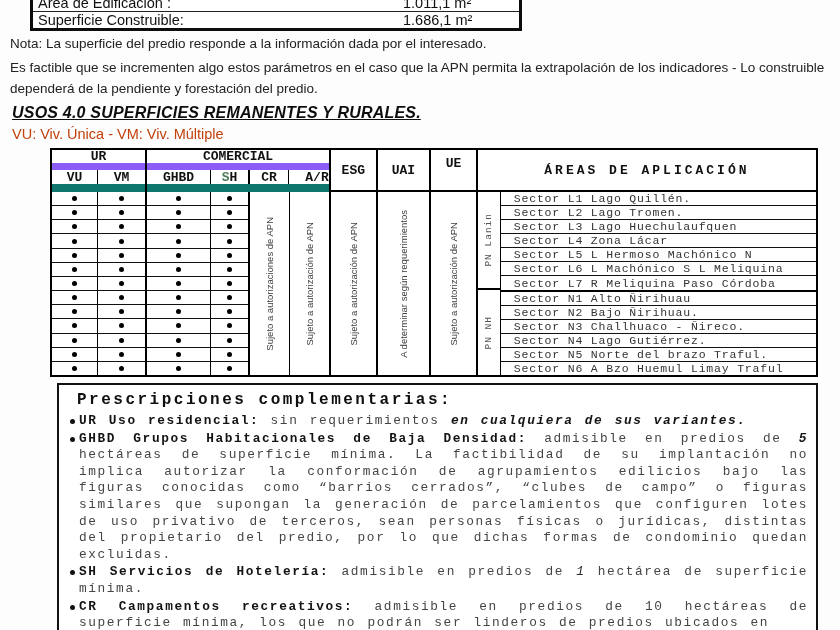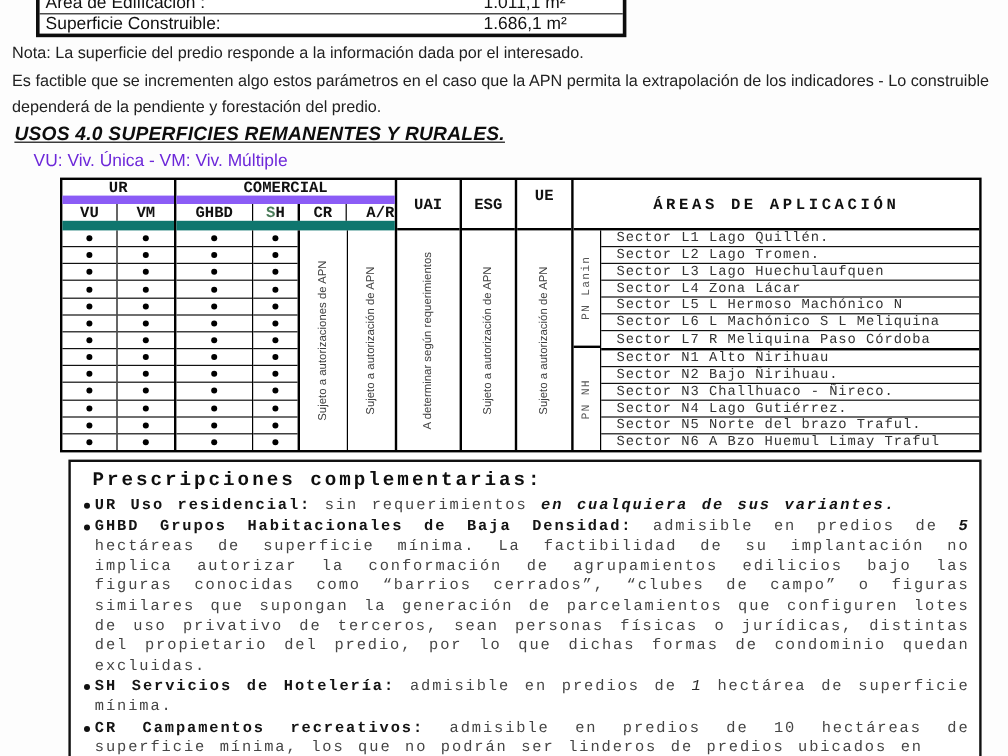--- a/index.html
+++ b/index.html
@@ -20,21 +20,21 @@
   .topbox .tlabel{padding-left:5px;flex:0 0 370px;}
   .topbox .tvalue{flex:1;}
 
   
   .nota{position:absolute;left:10px;top:36px;width:820px;font-size:13.5px;color:#222;}
   .factible{position:absolute;left:10px;top:57px;width:822px;font-size:13.5px;line-height:21px;color:#222;}
   .heading{
     position:absolute;left:12px;top:104px;font-size:16px;font-weight:bold;font-style:italic;
     text-decoration:underline;color:#0d0d0d;letter-spacing:.2px;
   }
-  .legend{position:absolute;left:12px;top:126px;font-size:14.5px;color:#6d28d9;margin-left:16px;}
+  .legend{position:absolute;left:12px;top:126px;font-size:14.5px;color:#c2410c;}
 
   
   .tbl{
     position:absolute;left:50px;top:148px;width:768px;height:229px;
     display:flex;border:2px solid #000;background:#fff;
     font-family:"Liberation Mono","DejaVu Sans Mono",monospace;
   }
   .colgroup{display:flex;flex-direction:column;}
   .ghead{height:20px;border-bottom:7px solid #8b5cf6;display:flex;align-items:center;justify-content:center;
          font-weight:bold;font-size:13px;color:#111;}
@@ -296,31 +296,31 @@
       </div>
       <div class="vcellwrap br1" style="width:39px;">
         <span class="vnote">Sujeto a autorizaciones  de APN</span>
       </div>
       <div class="vcellwrap" style="width:42px;">
         <span class="vnote">Sujeto a autorización  de APN</span>
       </div>
     </div>
   </div>
 
+  <div class="colgroup br2" style="width:47px;">
+    <div class="tallhead">ESG</div>
+    <div class="vcellwrap">
+      <span class="vnote">Sujeto a autorización  de APN</span>
+    </div>
+  </div>
+
   <div class="colgroup br2" style="width:54px;">
     <div class="tallhead">UAI</div>
     <div class="vcellwrap">
       <span class="vnote">A determinar según requerimientos</span>
-    </div>
-  </div>
-
-  <div class="colgroup br2" style="width:47px;">
-    <div class="tallhead">ESG</div>
-    <div class="vcellwrap">
-      <span class="vnote">Sujeto a autorización  de APN</span>
     </div>
   </div>
 
   <div class="colgroup br2" style="width:47px;">
     <div class="tallhead top">UE</div>
     <div class="vcellwrap">
       <span class="vnote">Sujeto a autorización  de APN</span>
     </div>
   </div>
 

